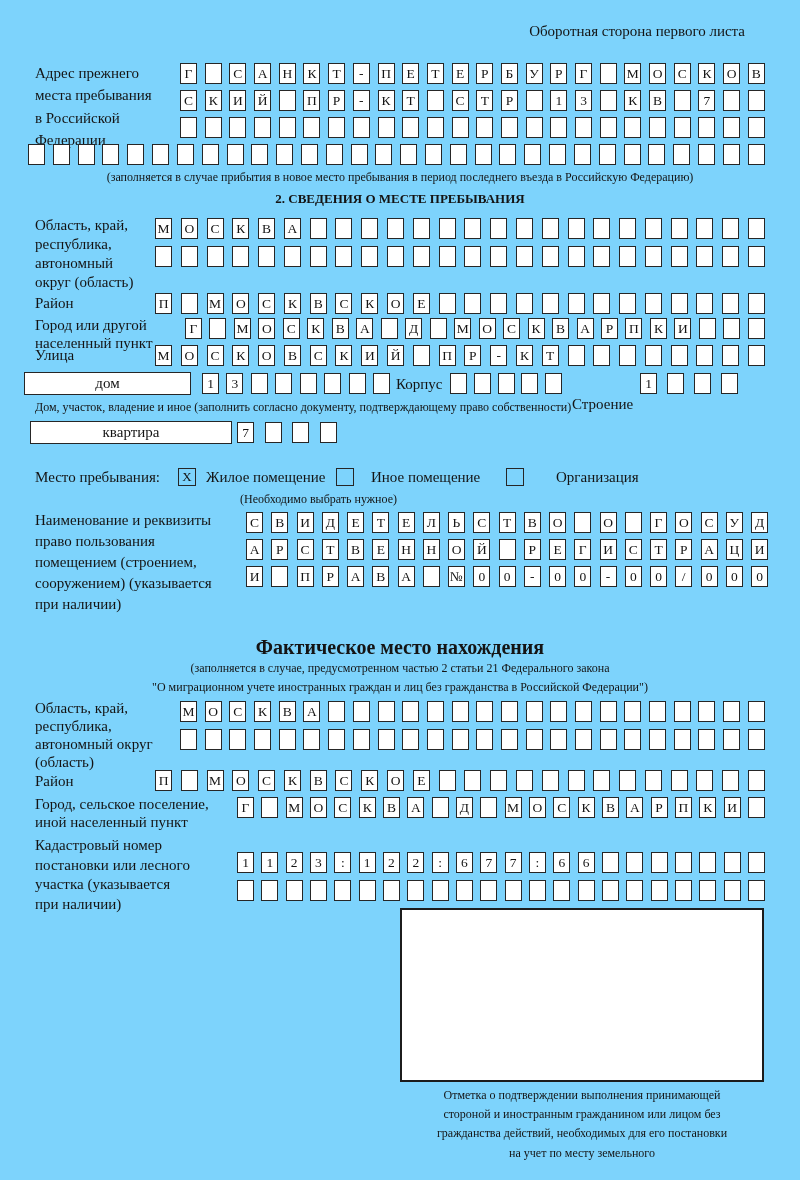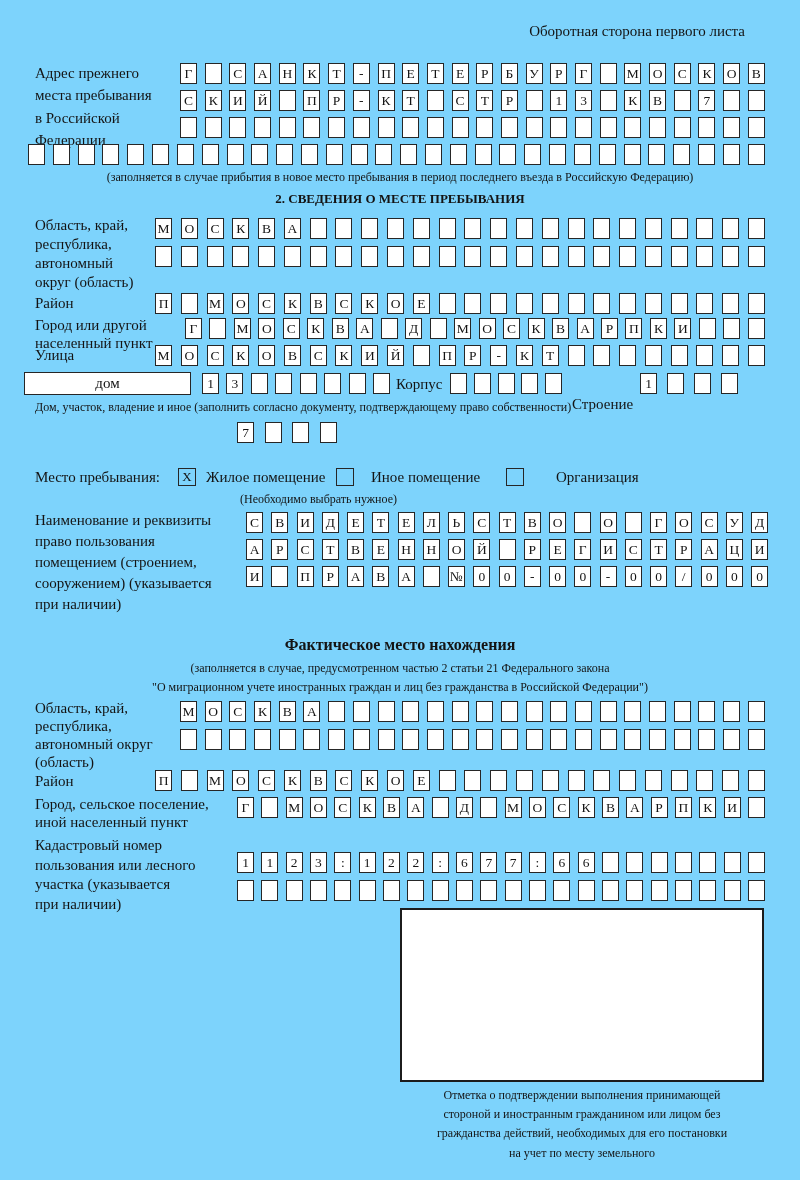--- a/index.html
+++ b/index.html
@@ -315,20 +315,21 @@
     </div>
   <div class="abs label" style="top:375px;left:572px;margin-top:20px;">Строение</div>
   <div class="boxrow" style="top:373px;left:640px;width:98px;">
       <span class="cbox">1</span>
       <span class="cbox"></span>
       <span class="cbox"></span>
       <span class="cbox"></span>
     </div>
   <div class="abs caption" style="top:400px;left:35px;">Дом, участок, владение и иное (заполнить согласно документу, подтверждающему право собственности)</div>
 
+  <div class="field-rect" style="top:421px;left:30px;width:200px;">квартира</div>
   <div class="boxrow" style="top:422px;left:237px;width:100px;">
       <span class="cbox">7</span>
       <span class="cbox"></span>
       <span class="cbox"></span>
       <span class="cbox"></span>
     </div>
 
   <div class="abs" style="top:468px;left:35px;width:730px;height:22px;">
     <span class="opt-label" style="left:0;">Место пребывания:</span>
     <span class="opt-box" style="left:143px;">X</span>
@@ -410,21 +411,21 @@
       <span class="cbox">0</span>
       <span class="cbox">-</span>
       <span class="cbox">0</span>
       <span class="cbox">0</span>
       <span class="cbox">/</span>
       <span class="cbox">0</span>
       <span class="cbox">0</span>
       <span class="cbox">0</span>
     </div>
 
-  <div class="abs title center" style="top:636px;font-size:16px;">Фактическое место нахождения</div>
+  <div class="abs title center" style="top:636px;font-size:20px;">Фактическое место нахождения</div>
   <div class="abs caption center lines" style="top:659px;line-height:18.5px;">
       <div>(заполняется в случае, предусмотренном частью 2 статьи 21 Федерального закона</div>
       <div>"О миграционном учете иностранных граждан и лиц без гражданства в Российской Федерации")</div>
     </div>
 
   <div class="abs label lines" style="top:699px;left:35px;line-height:18px;">
       <div>Область, край,</div>
       <div>республика,</div>
       <div>автономный округ</div>
       <div>(область)</div>
@@ -534,21 +535,21 @@
       <span class="cbox">А</span>
       <span class="cbox">Р</span>
       <span class="cbox">П</span>
       <span class="cbox">К</span>
       <span class="cbox">И</span>
       <span class="cbox"></span>
     </div>
 
   <div class="abs label lines" style="top:836px;left:35px;line-height:19.5px;">
       <div>Кадастровый номер</div>
-      <div>пользования или лесного</div>
+      <div>постановки или лесного</div>
       <div>участка (указывается</div>
       <div>при наличии)</div>
     </div>
   <div class="boxrow" style="top:852px;left:237px;width:528px;">
       <span class="cbox">1</span>
       <span class="cbox">1</span>
       <span class="cbox">2</span>
       <span class="cbox">3</span>
       <span class="cbox">:</span>
       <span class="cbox">1</span>

